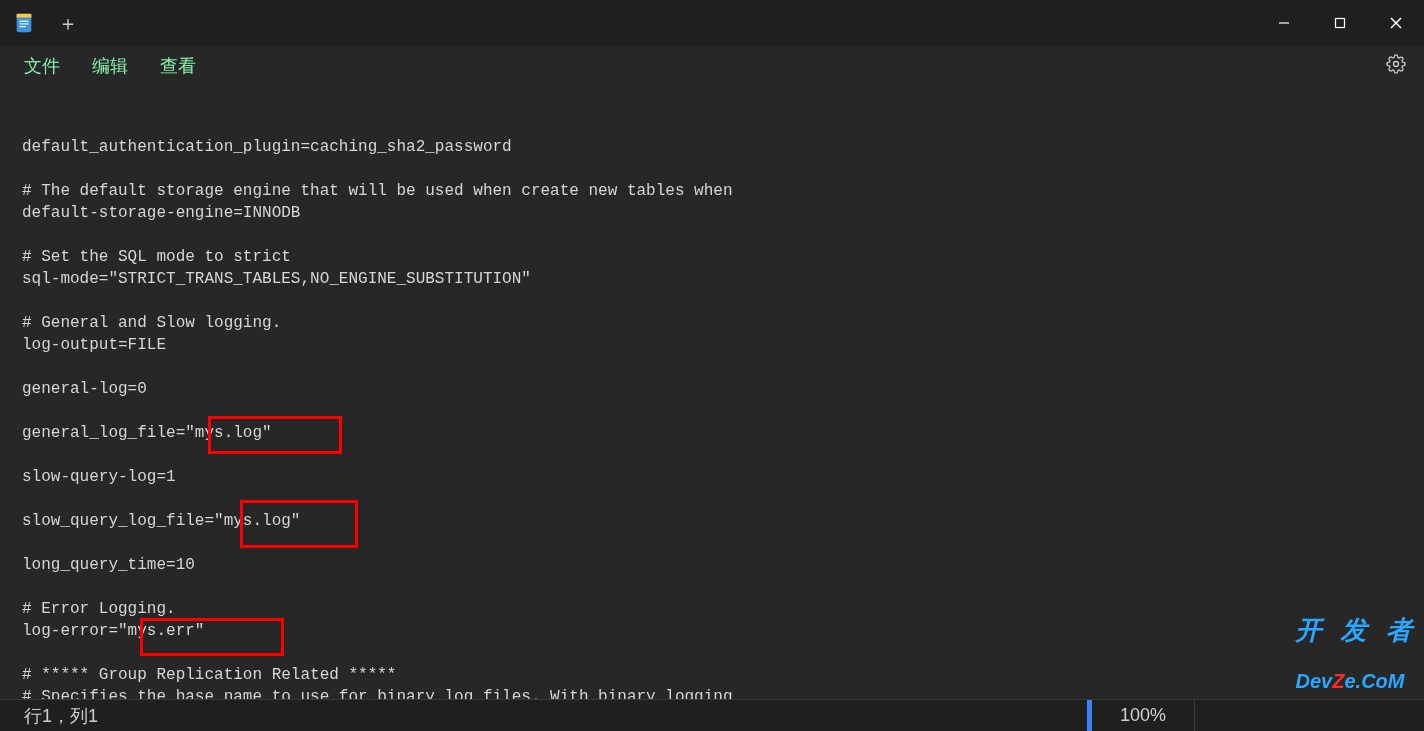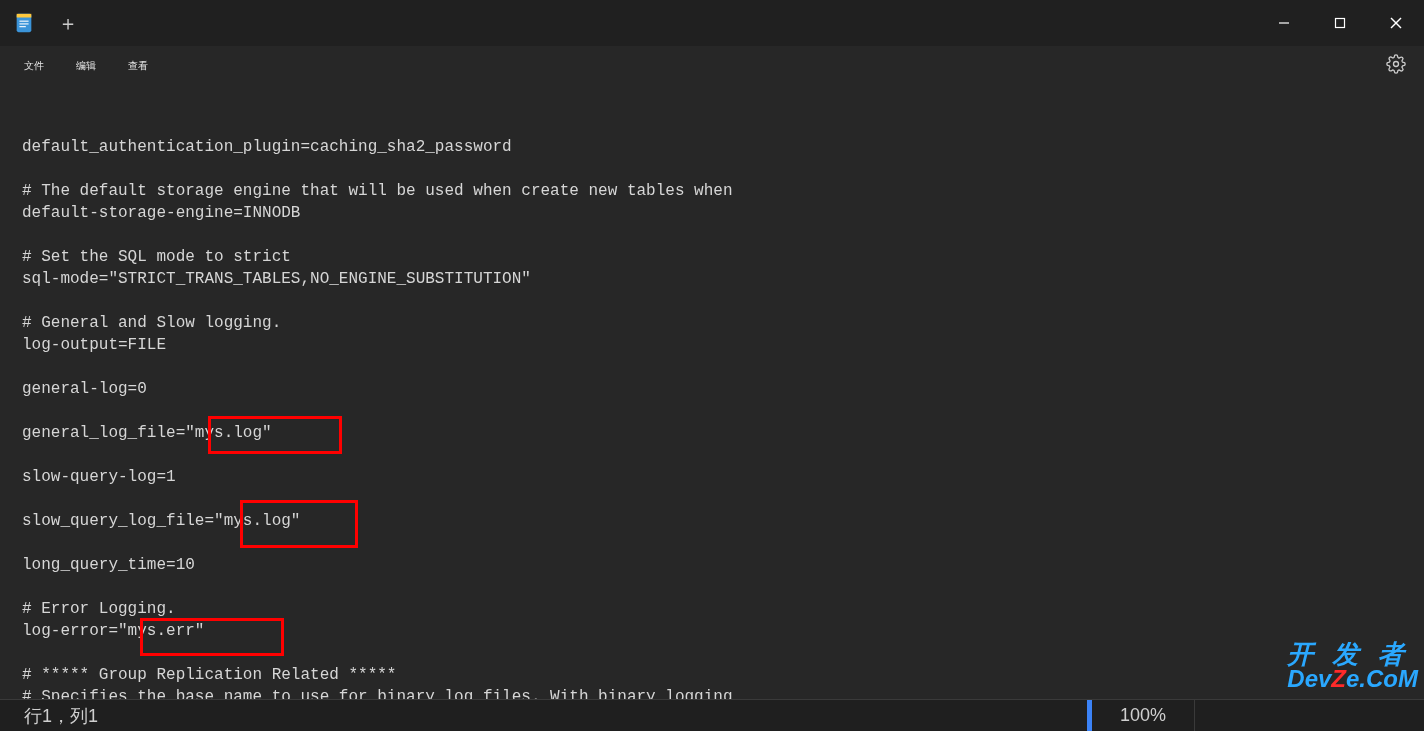--- a/index.html
+++ b/index.html
@@ -15,21 +15,21 @@
   .tab-title { color: #ffffff; font-size: 14px; }
   .tab-close { color: #cccccc; font-size: 16px; cursor: pointer; padding: 2px 6px; }
   .new-tab { display: flex; align-items: center; justify-content: center; width: 40px; height: 46px; color: #cccccc; font-size: 20px; cursor: pointer; }
   .titlebar-spacer { flex: 1; }
   .win-controls { display: flex; }
   .win-btn { width: 56px; height: 46px; display: flex; align-items: center; justify-content: center; color: #ffffff; cursor: pointer; }
   .win-btn svg { stroke: #ffffff; fill: none; }
 
   
   .menubar { height: 40px; background: #272727; display: flex; align-items: center; padding: 0 8px; }
-  .menu-item { padding: 6px 16px; color: #e5e5e5; font-size: 10px; cursor: pointer; }
+  .menu-item { padding: 6px 16px; color: #86efac; font-size: 18px; cursor: pointer; }
   .menubar-spacer { flex: 1; }
   .settings-btn { padding: 6px 10px; cursor: pointer; color: #cccccc; }
   .settings-btn svg { width: 20px; height: 20px; stroke: #cccccc; fill: none; }
 
   
   .editor { flex: 1; overflow: hidden; background: #272727; padding: 6px 0 0 22px; font-family: Liberation Mono, monospace; font-size: 16px; line-height: 22px; color: #d6d6d6; position: relative; white-space: pre; }
   .editor-content { position: relative; }
   .line { height: 22px; }
   .highlight-box { position: absolute; border: 3px solid #ff0000; pointer-events: none; }
 
@@ -37,21 +37,21 @@
   .statusbar { height: 32px; background: #1f1f1f; border-top: 1px solid #3a3a3a; display: flex; align-items: center; color: #cfcfcf; font-size: 18px; }
   .status-left { padding-left: 24px; }
   .status-spacer { flex: 1; }
   .status-cell { padding: 0 28px; border-left: 5px solid #3b82f6; height: 100%; display: flex; align-items: center; }
   .status-cell:first-of-type { border-left: 1px solid #3a3a3a; }
   .status-right-pad { width: 230px; border-left: 1px solid #3a3a3a; height:100%; }
 
   
   .watermark { position: absolute; right: 6px; bottom: 40px; font-family: Arial, sans-serif; font-weight: bold; font-style: italic; line-height: 1; text-align: left; pointer-events: none; z-index: 50; }
   .wm-top { font-size: 26px; letter-spacing: 6px; color: #2aa8ff; display:block; }
-  .wm-bot { font-size: 24px; color: #2aa8ff; display:block; }
+  .wm-bot { font-size: 20px; color: #2aa8ff; display:block;margin-top:28px; }
   .wm-bot .red { color: #ff2a2a; }
 </style>
 </head>
 <body>
 
 <div class="titlebar">
   <div class="titlebar-left">
     <div class="app-icon">
       <svg viewBox="0 0 24 24">
           <rect x="4" y="2" width="16" height="20" rx="2" fill="#3b94d9"></rect>

